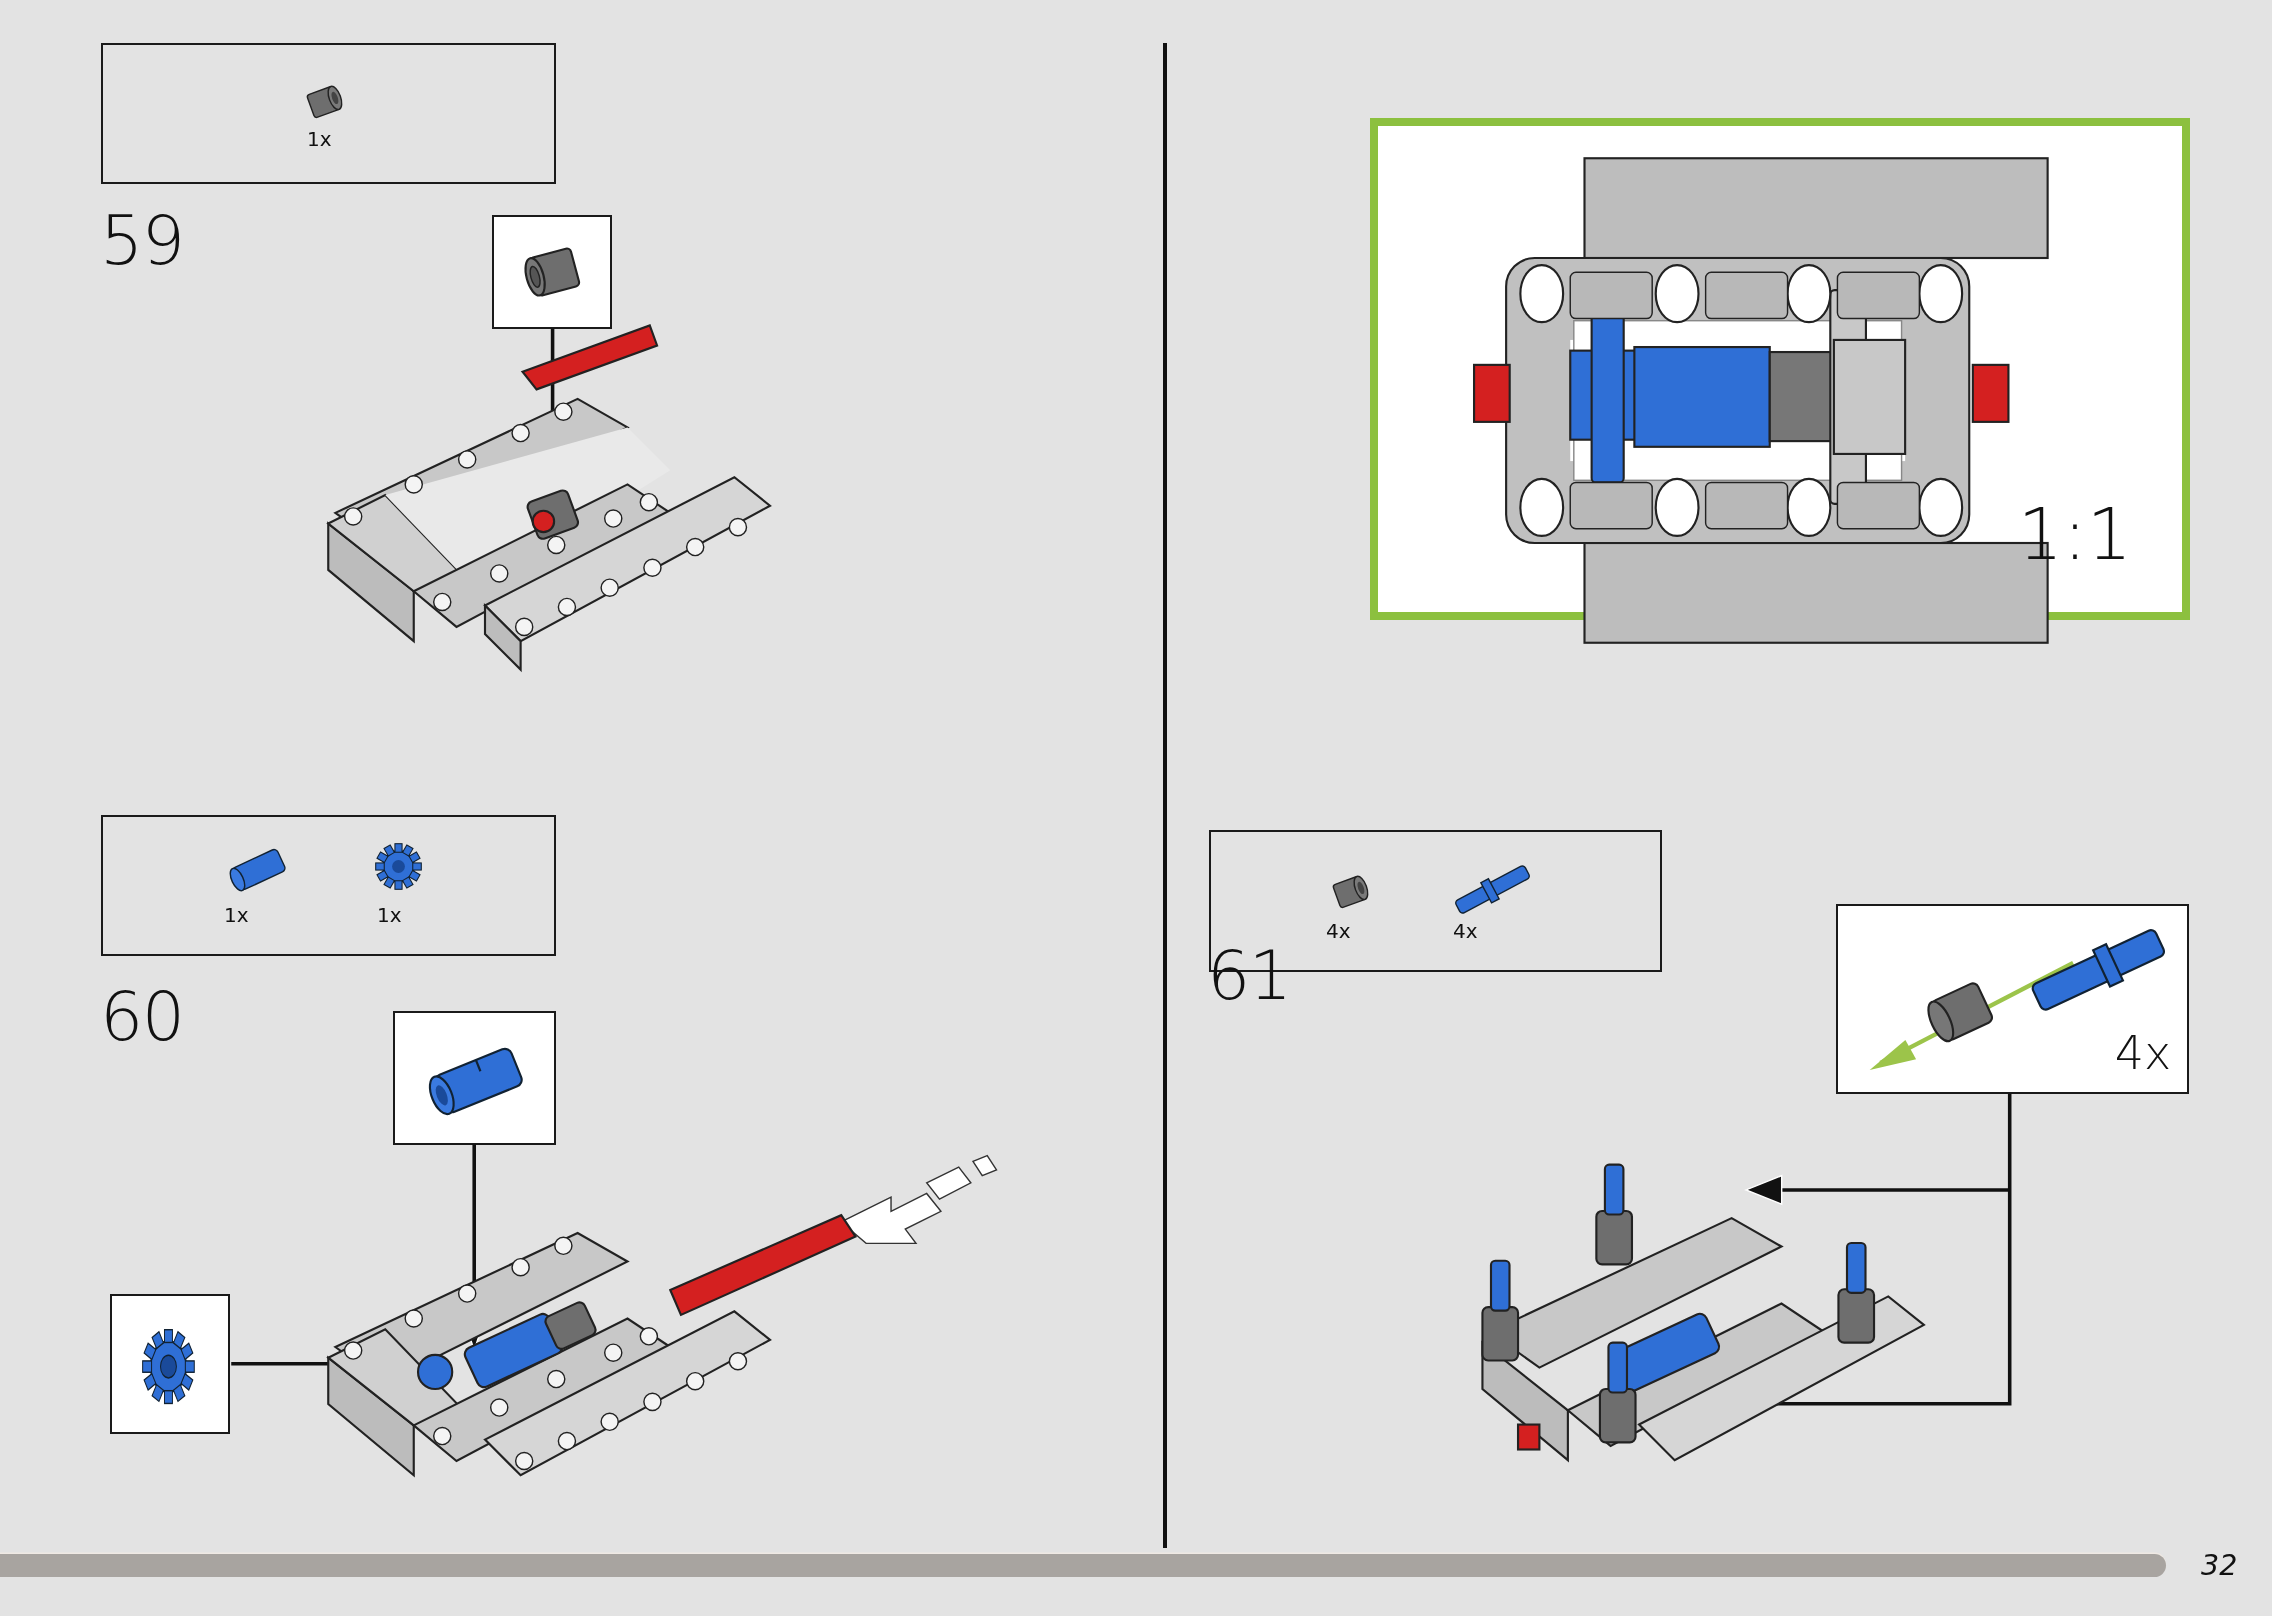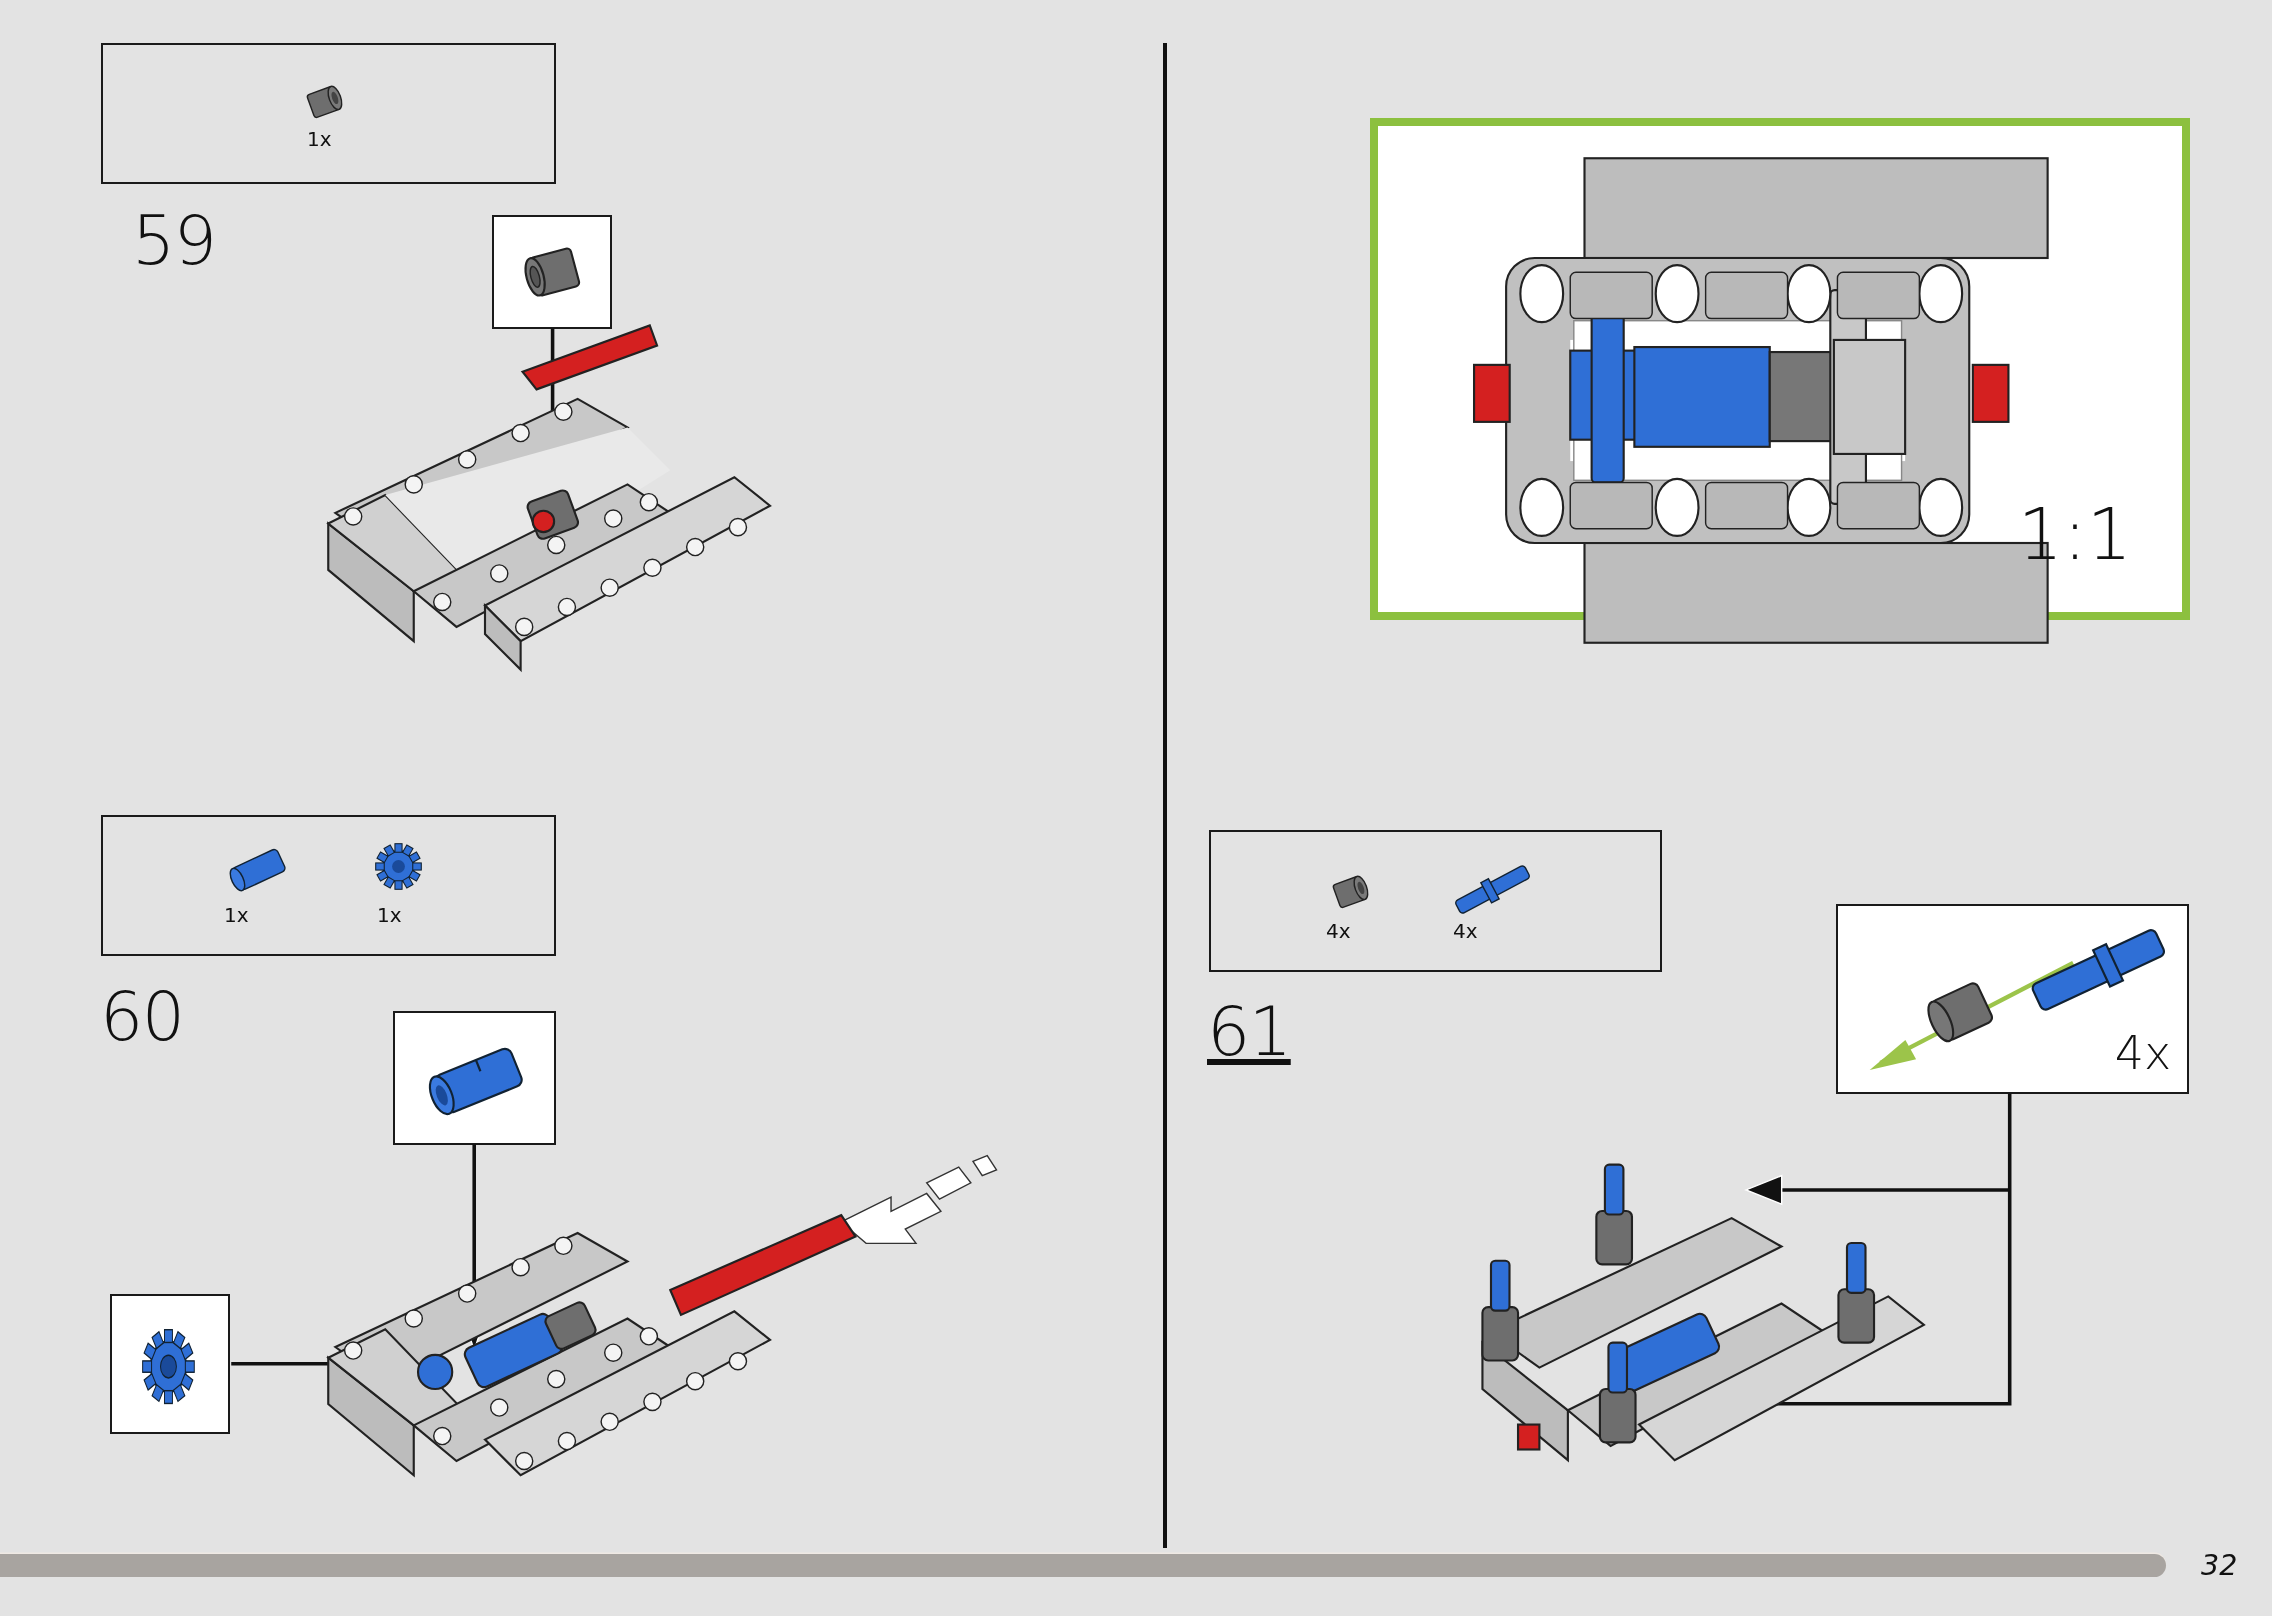--- a/index.html
+++ b/index.html
@@ -26,21 +26,21 @@
 <div class="parts-box" style="left:101px;top:43px;width:455px;height:141px;">
   <svg style="left:200px;top:36px;" width="50" height="43" viewBox="0 0 70 60">
     <g transform="rotate(-20 30 30)">
       <rect x="10" y="12" width="38" height="34" rx="4" fill="#6e6e6e" stroke="#222" stroke-width="2"></rect>
       <ellipse cx="46" cy="29" rx="8" ry="17" fill="#7a7a7a" stroke="#222" stroke-width="2"></ellipse>
       <ellipse cx="46" cy="29" rx="4" ry="9" fill="#444"></ellipse>
     </g>
   </svg>
   <span class="qty" style="left:204px;top:84px;">1x</span>
 </div>
-<div class="step-num" style="left:100px;top:207px;margin-left:32px;">59</div>
+<div class="step-num" style="left:100px;top:207px;">59</div>
 
 <div class="callout" style="left:492px;top:215px;width:120px;height:114px;">
   <svg style="left:25px;top:21.4px;" width="71" height="68" viewBox="0 0 100 95">
     <g transform="rotate(-15 50 48)">
       <rect x="20" y="20" width="60" height="55" rx="6" fill="#6e6e6e" stroke="#222" stroke-width="3"></rect>
       <ellipse cx="22" cy="47" rx="12" ry="27" fill="#777" stroke="#222" stroke-width="3"></ellipse>
       <ellipse cx="22" cy="47" rx="6" ry="15" fill="#555" stroke="#222" stroke-width="2"></ellipse>
     </g>
   </svg>
 </div>
@@ -239,21 +239,21 @@
   </svg>
   <span class="qty" style="left:115px;top:89px;">4x</span>
   <svg style="left:235px;top:28.5px;" width="93" height="57" viewBox="0 0 130 80">
     <g transform="rotate(-28 65 40)">
       <rect x="10" y="30" width="110" height="20" rx="5" fill="#2f6fd6" stroke="#123" stroke-width="2"></rect>
       <rect x="55" y="24" width="12" height="32" fill="#2f6fd6" stroke="#123" stroke-width="2"></rect>
     </g>
   </svg>
   <span class="qty" style="left:242px;top:89px;">4x</span>
 </div>
-<div class="step-num" style="left:1207px;top:998px;text-decoration:underline;">61</div>
+<div class="step-num" style="left:1207px;top:942px;">61</div>
 
 <div class="callout" style="left:1836px;top:904px;width:353px;height:190px;">
   <svg style="left:21.4px;top:14.3px;" width="314" height="143" viewBox="0 0 440 200">
     <line x1="30" y1="200" x2="300" y2="60" stroke="#9cc44a" stroke-width="6"></line>
     <polygon points="15,210 65,168 80,195" fill="#9cc44a"></polygon>
     <g transform="rotate(-25 140 130)">
       <rect x="110" y="100" width="70" height="60" rx="8" fill="#6e6e6e" stroke="#222" stroke-width="3"></rect>
       <ellipse cx="112" cy="130" rx="13" ry="30" fill="#777" stroke="#222" stroke-width="3"></ellipse>
     </g>
     <g transform="rotate(-25 330 70)">

